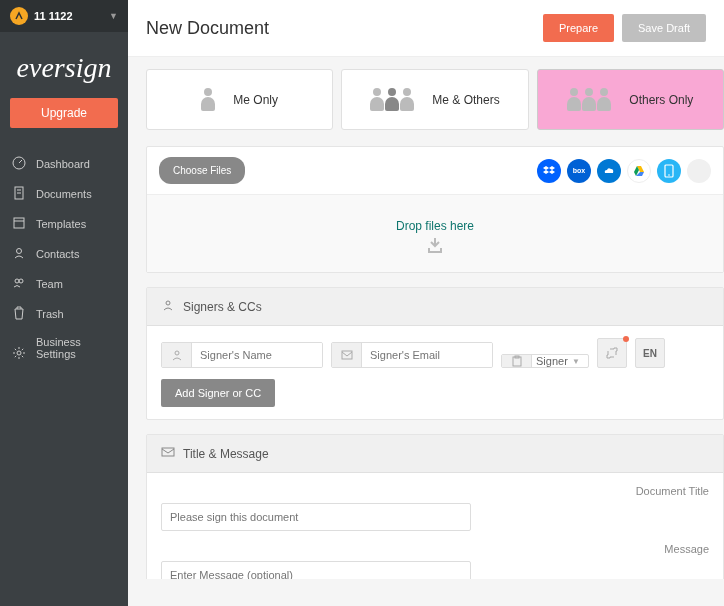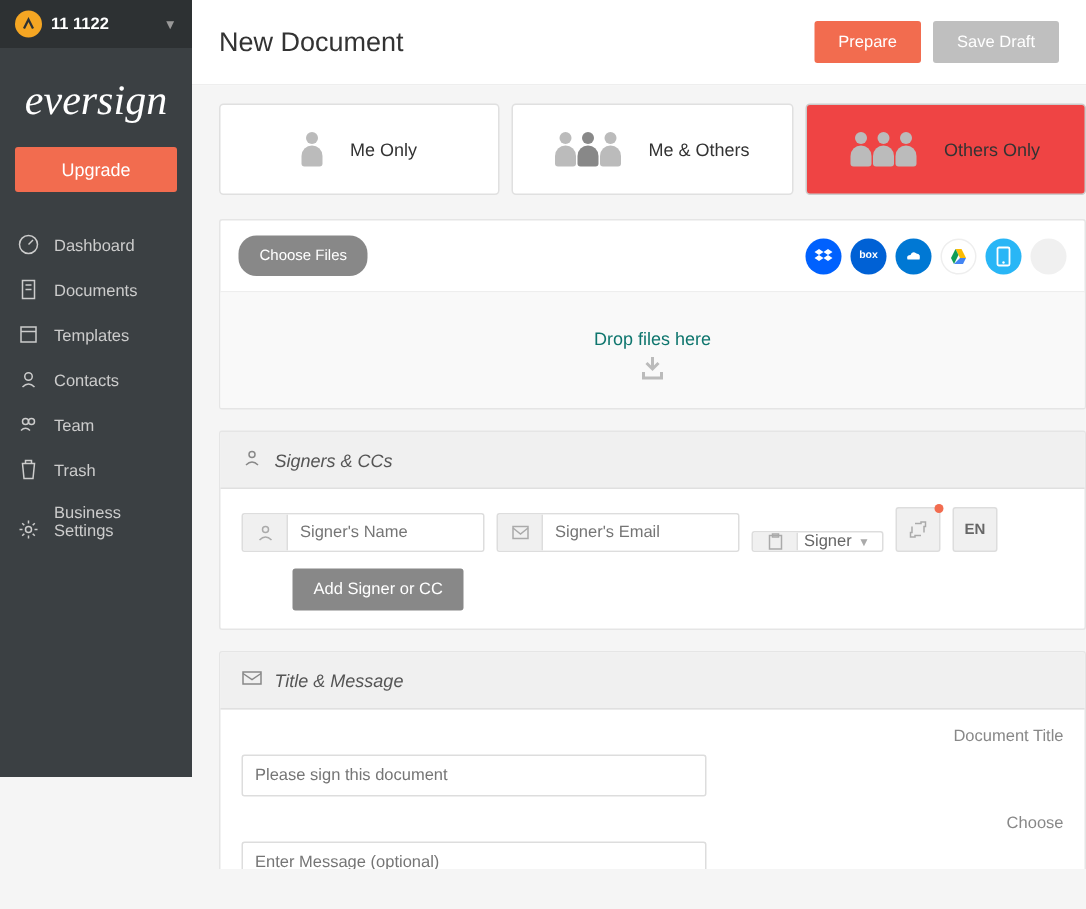--- a/index.html
+++ b/index.html
@@ -1,64 +1,64 @@
 <!DOCTYPE html>
 <html><head>
 <meta charset="utf-8">
 <style>
 * { box-sizing: border-box; margin: 0; padding: 0; }
 body { font-family: 'Helvetica Neue', Arial, sans-serif; background: #f5f5f5; width: 724px; height: 606px; overflow: hidden; display: flex; }
-.sidebar { width: 128px; height: 518px; background: #3b4043; display: flex; flex-direction: column; }
+.sidebar { width: 128px; height: 606px; background: #3b4043; display: flex; flex-direction: column; }
 .sidebar-top { background: #2d3133; height: 32px; display: flex; align-items: center; padding: 0 10px; gap: 6px; }
 .avatar { width: 18px; height: 18px; border-radius: 50%; background: #f5a623; display: flex; align-items: center; justify-content: center; }
 .avatar svg { width: 10px; height: 10px; }
 .acct { color: #fff; font-size: 11px; font-weight: 600; }
 .chev { color: #999; font-size: 9px; margin-left: auto; }
 .logo { font-family: 'Brush Script MT', cursive; color: #fff; font-size: 28px; text-align: center; padding: 20px 0 14px; font-style: italic; font-weight: 500; }
 .upgrade { background: #f26c4f; color: #fff; border: none; margin: 0 10px 20px; padding: 8px 0; font-size: 12px; border-radius: 2px; cursor: pointer; }
 .nav-item { display: flex; align-items: flex-end; gap: 10px; padding: 8px 12px; color: #ccc; font-size: 11px; cursor: pointer; }
 .nav-icon { width: 14px; height: 14px; display: flex; align-items: center; justify-content: center; }
 .main { flex: 1; height: 579px; overflow-y: auto; background: #fff; }
 .header { display: flex; align-items: center; padding: 14px 18px; border-bottom: 1px solid #eee; }
 .title { font-size: 18px; color: #333; font-weight: 400; }
 .hdr-btns { margin-left: auto; display: flex; gap: 8px; }
 .btn { border: none; padding: 8px 16px; font-size: 11px; border-radius: 2px; cursor: pointer; }
 .btn-gray { background: #bfbfbf; color: #fff; }
 .btn-orange { background: #f26c4f; color: #fff; }
 .content { padding: 12px 0 12px 18px; background: #f5f5f5; }
 .cards { display: flex; gap: 8px; margin-bottom: 16px; }
 .card { flex: 1; background: #fff; border: 1px solid #e0e0e0; border-radius: 3px; display: flex; align-items: center; justify-content: center; gap: 18px; padding: 18px 10px; cursor: pointer; }
-.card.active { background: #ef4444; border-color: #ccc; }
+.card.active { background: #f9a8d4; border-color: #ccc; }
 .card-text { font-size: 12px; color: #333; font-weight: 500; }
 .people { display: flex; gap: -2px; }
 .person { width: 14px; }
 .person-head { width: 8px; height: 8px; border-radius: 50%; margin: 0 auto 1px; }
 .person-body { width: 14px; height: 14px; border-radius: 7px 7px 2px 2px; }
 .gray-p .person-head, .gray-p .person-body { background: #bbb; }
 .dark-p .person-head, .dark-p .person-body { background: #888; }
 .section { background: #fff; border: 1px solid #e5e5e5; border-radius: 2px; margin-bottom: 14px; }
 .sec-toolbar { display: flex; align-items: center; padding: 10px 12px; border-bottom: 1px solid #eee; }
 .btn-choose { background: #888; color: #fff; border: none; padding: 8px 14px; font-size: 10px; border-radius: 12px; cursor: pointer; }
 .cloud-icons { margin-left: auto; display: flex; gap: 6px; }
 .cloud { width: 24px; height: 24px; border-radius: 50%; display: flex; align-items: center; justify-content: center; cursor: pointer; }
 .dropzone { padding: 24px 0 14px; text-align: center; color: #0f766e; font-size: 12px; background: #f9f9f9; }
 .dz-arrow { margin-top: 4px; }
-.sec-header { background: #f0f0f0; padding: 10px 14px; display: flex; align-items: center; gap: 8px; font-size: 12px; color: #555; border-bottom: 1px solid #e0e0e0; font-style: italic; }
+.sec-header { background: #f0f0f0; padding: 10px 14px; display: flex; align-items: center; gap: 8px; font-size: 12px; color: #555; border-bottom: 1px solid #e0e0e0; }
 .sec-body { padding: 12px 14px; }
 .signer-row { display: flex; gap: 8px; margin-bottom: 11px; align-items: flex-end; }
 .input-grp { display: flex; border: 1px solid #ddd; border-radius: 2px; overflow: hidden; }
 .input-icon { width: 30px; background: #f0f0f0; border-right: 1px solid #ddd; display: flex; align-items: center; justify-content: center; color: #aaa; }
 .inp { border: none; padding: 6px 8px; font-size: 11px; outline: none; width: 130px; }
 .role-sel { width: 88px; display: flex; align-items: center; }
 .role-txt { flex: 1; font-size: 11px; color: #666; padding-left: 4px; }
 .role-chev { color: #aaa; font-size: 8px; padding-right: 8px; }
 .sq-btn { width: 30px; height: 30px; border: 1px solid #ddd; background: #f0f0f0; display: flex; align-items: center; justify-content: center; cursor: pointer; border-radius: 2px; position: relative; }
 .dot { position: absolute; top: -3px; right: -3px; width: 6px; height: 6px; background: #f26c4f; border-radius: 50%; }
 .lang { font-size: 10px; color: #666; font-weight: 600; }
-.btn-add { background: #888; color: #fff; border: none; padding: 8px 14px; font-size: 11px; border-radius: 2px; cursor: pointer; margin-left: 34px; }
+.btn-add { background: #888; color: #fff; border: none; padding: 8px 14px; font-size: 11px; border-radius: 2px; cursor: pointer; }
 .form-label { font-size: 11px; color: #888; margin-bottom: 6px; text-align: right; }
 .form-input { width: 310px; border: 1px solid #ddd; border-radius: 2px; padding: 7px 8px; font-size: 11px; outline: none; }
 .form-textarea { width: 310px; height: 56px; border: 1px solid #ddd; border-radius: 2px; padding: 7px 8px; font-size: 11px; outline: none; resize: both; font-family: inherit; }
 .mb { margin-bottom: 12px; }
 </style>
 </head>
 <body>
 
 <div class="sidebar">
   <div class="sidebar-top">
@@ -294,19 +294,19 @@
               <path d="M1 4 L7 8 L13 4" fill="none" stroke="#888"></path>
             </svg></span>
         <span>Title &amp; Message</span>
       </div>
       <div class="sec-body">
         <div class="mb">
           <div class="form-label">Document Title</div>
           <input class="form-input" placeholder="Please sign this document" style="">
         </div>
         <div>
-          <div class="form-label">Choose</div>
+          <div class="form-label">Message</div>
           <textarea class="form-textarea" placeholder="Enter Message (optional)" style=""></textarea>
         </div>
       </div>
     </div>
   </div>
 </div>
 
 </body></html>

